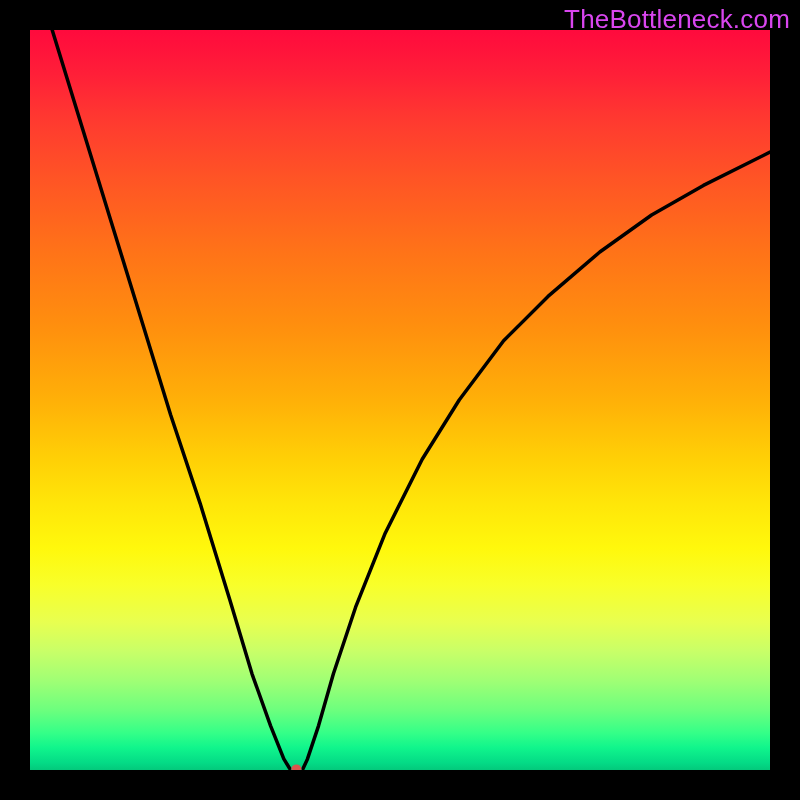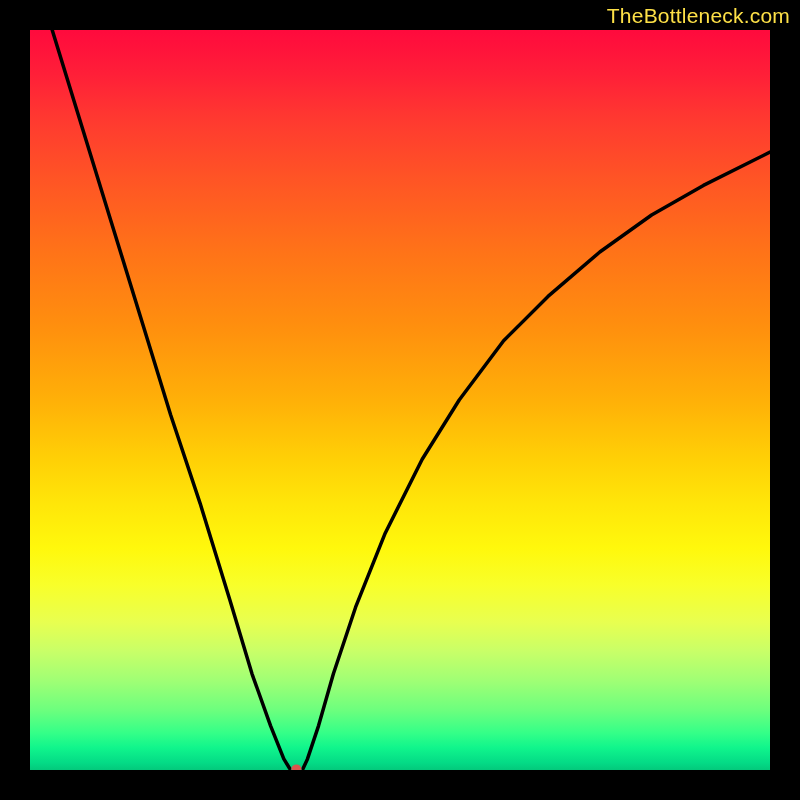--- a/index.html
+++ b/index.html
@@ -44,22 +44,22 @@
       #34ff88 95%,
       #10f58c 97%,
       #04db86 99%,
       #03c97b 100%
     );
   }
   .watermark {
     position: absolute;
     top: 4px;
     right: 10px;
-    color: #fde047;
-    font-size: 21px;
+    color: #d946ef;
+    font-size: 26px;
     font-weight: 500;
     letter-spacing: 0.2px;
     user-select: none;
   }
   .curve {
     position: absolute;
     left: 0;
     top: 0;
     width: 740px;
     height: 740px;

